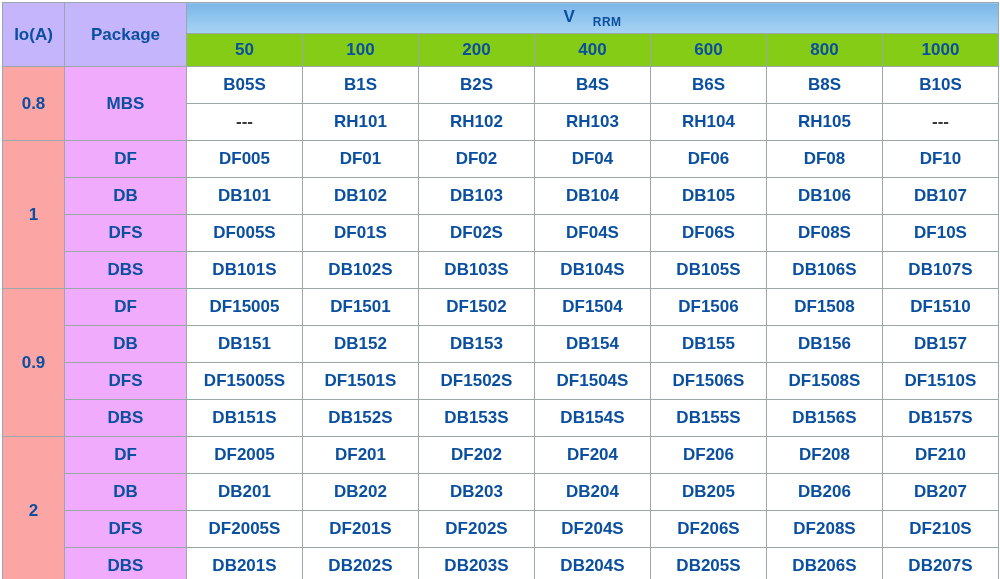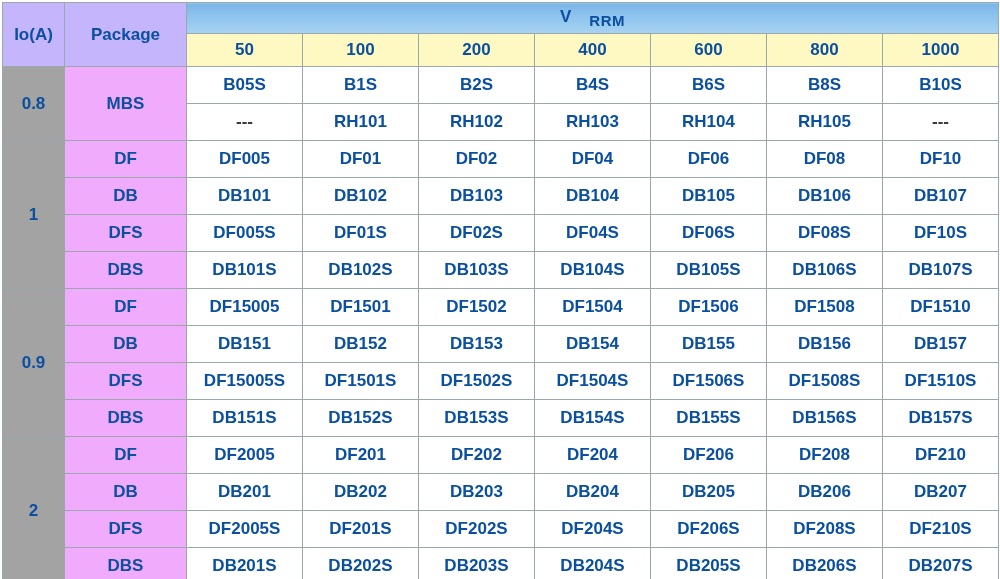--- a/index.html
+++ b/index.html
@@ -44,39 +44,39 @@
   col.c-v       { width: 116px; }
 
   
   th.vrrm-band {
     background: linear-gradient(to bottom, #7ab6e8 0%, #8fc4ee 45%, #a8d3f2 100%);
     color: #0b3c80;
     font-size: 19px;
     height: 30px;
   }
   th.vrrm-band .sub {
-    font-size: 15px;
+    font-size: 12px;
     vertical-align: sub;
     letter-spacing: 0.5px;
     padding-left: 18px;
   }
   th.corner-io, th.corner-pkg {
     background: #c4b5fd;
     color: #16558f;
     font-size: 17px;
   }
   th.volt {
-    background: #fef9c3;
+    background: #84cc16;
     color: #1766ab;
     font-size: 17px;
     height: 32px;
   }
   
   td.io-cell {
-    background: #a3a3a3;
+    background: #fca5a5;
     color: #14538c;
     font-size: 18px;
   }
   td.pkg-cell {
     background: #f0abfc;
     color: #1766ab;
     font-size: 17px;
   }
   
   td.val {

